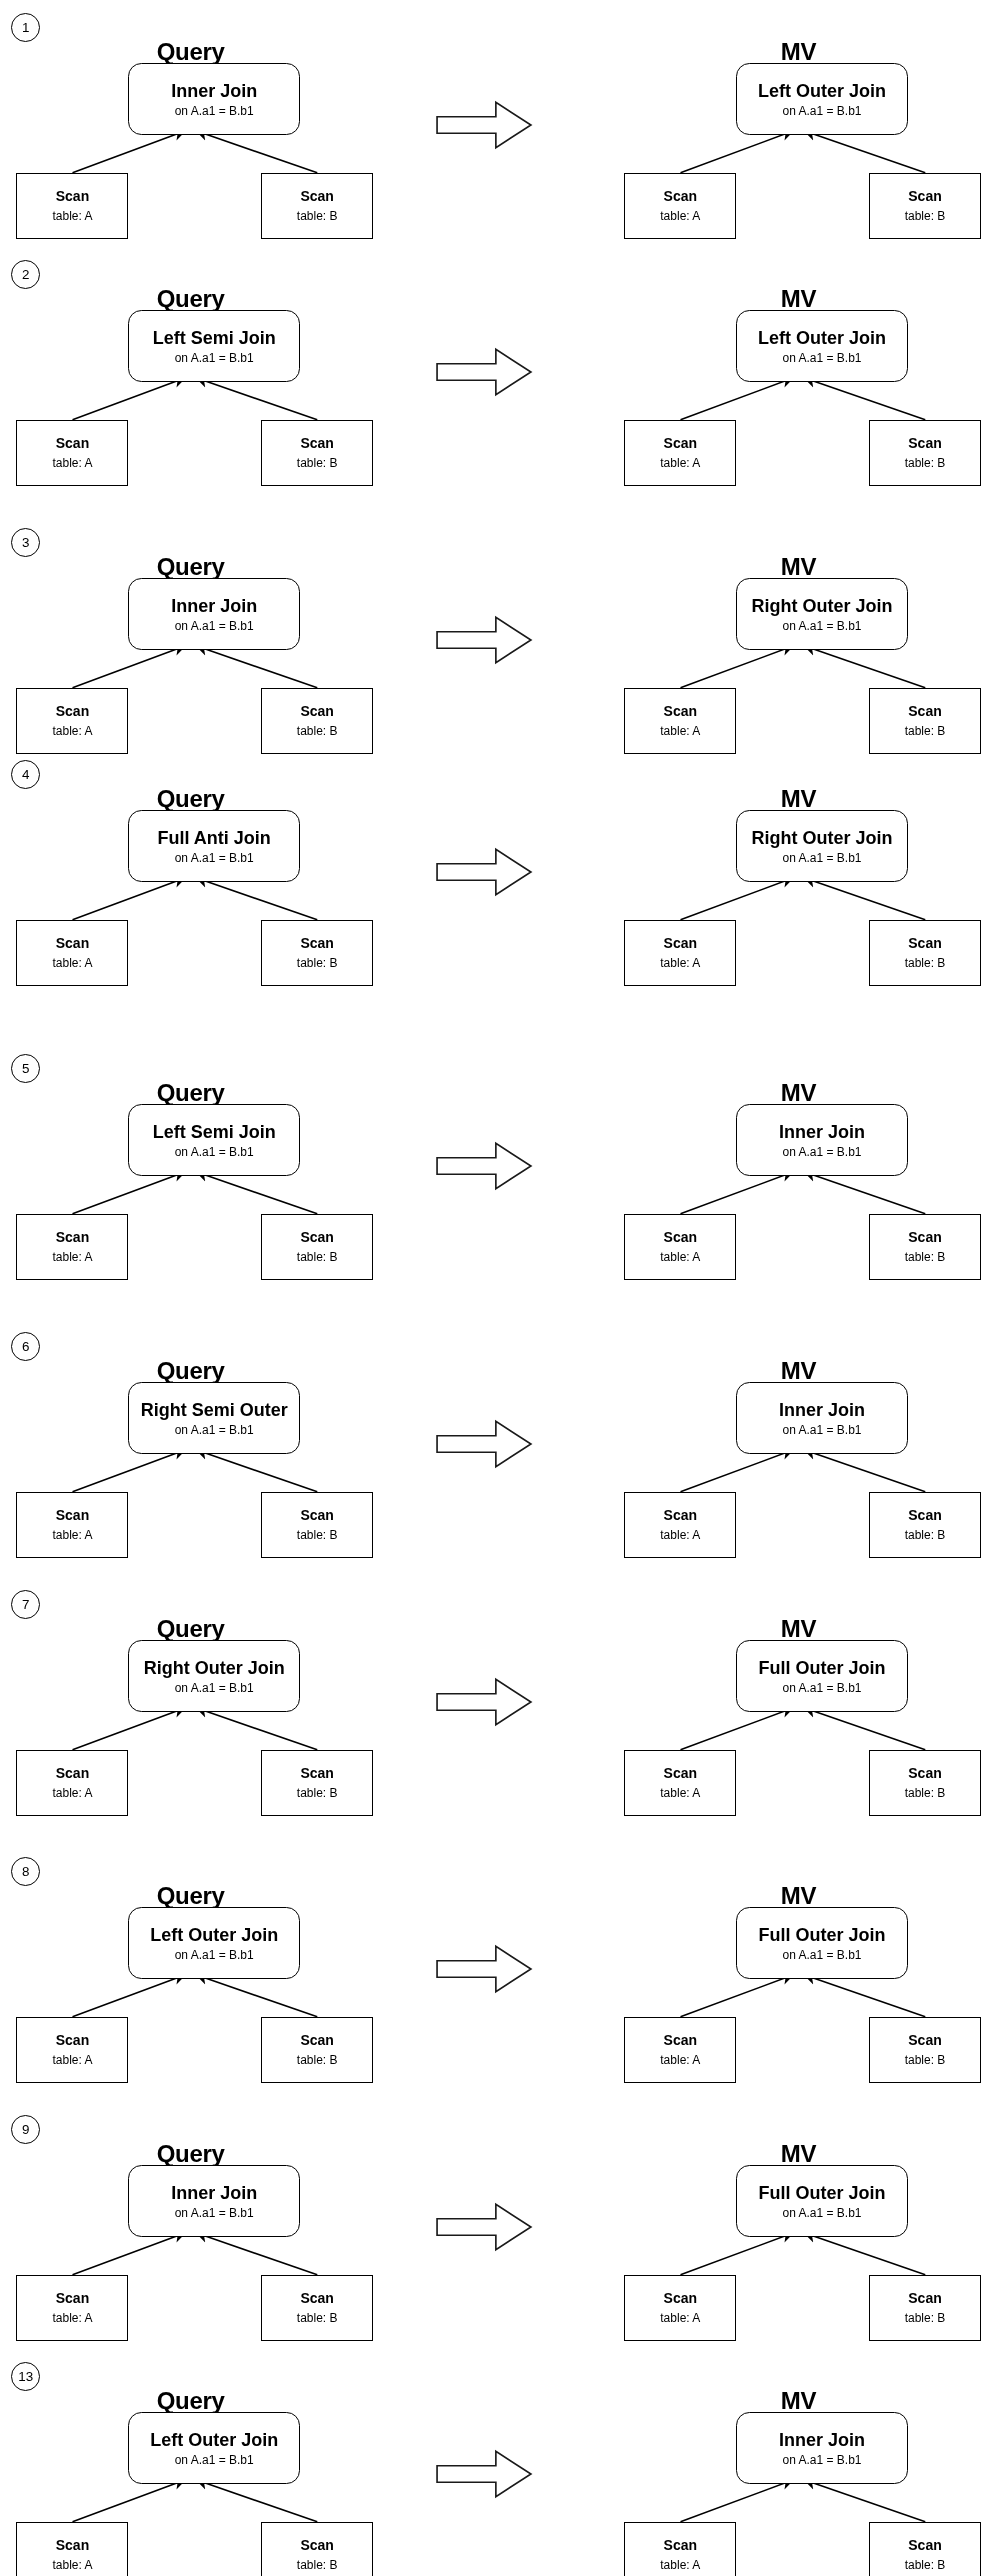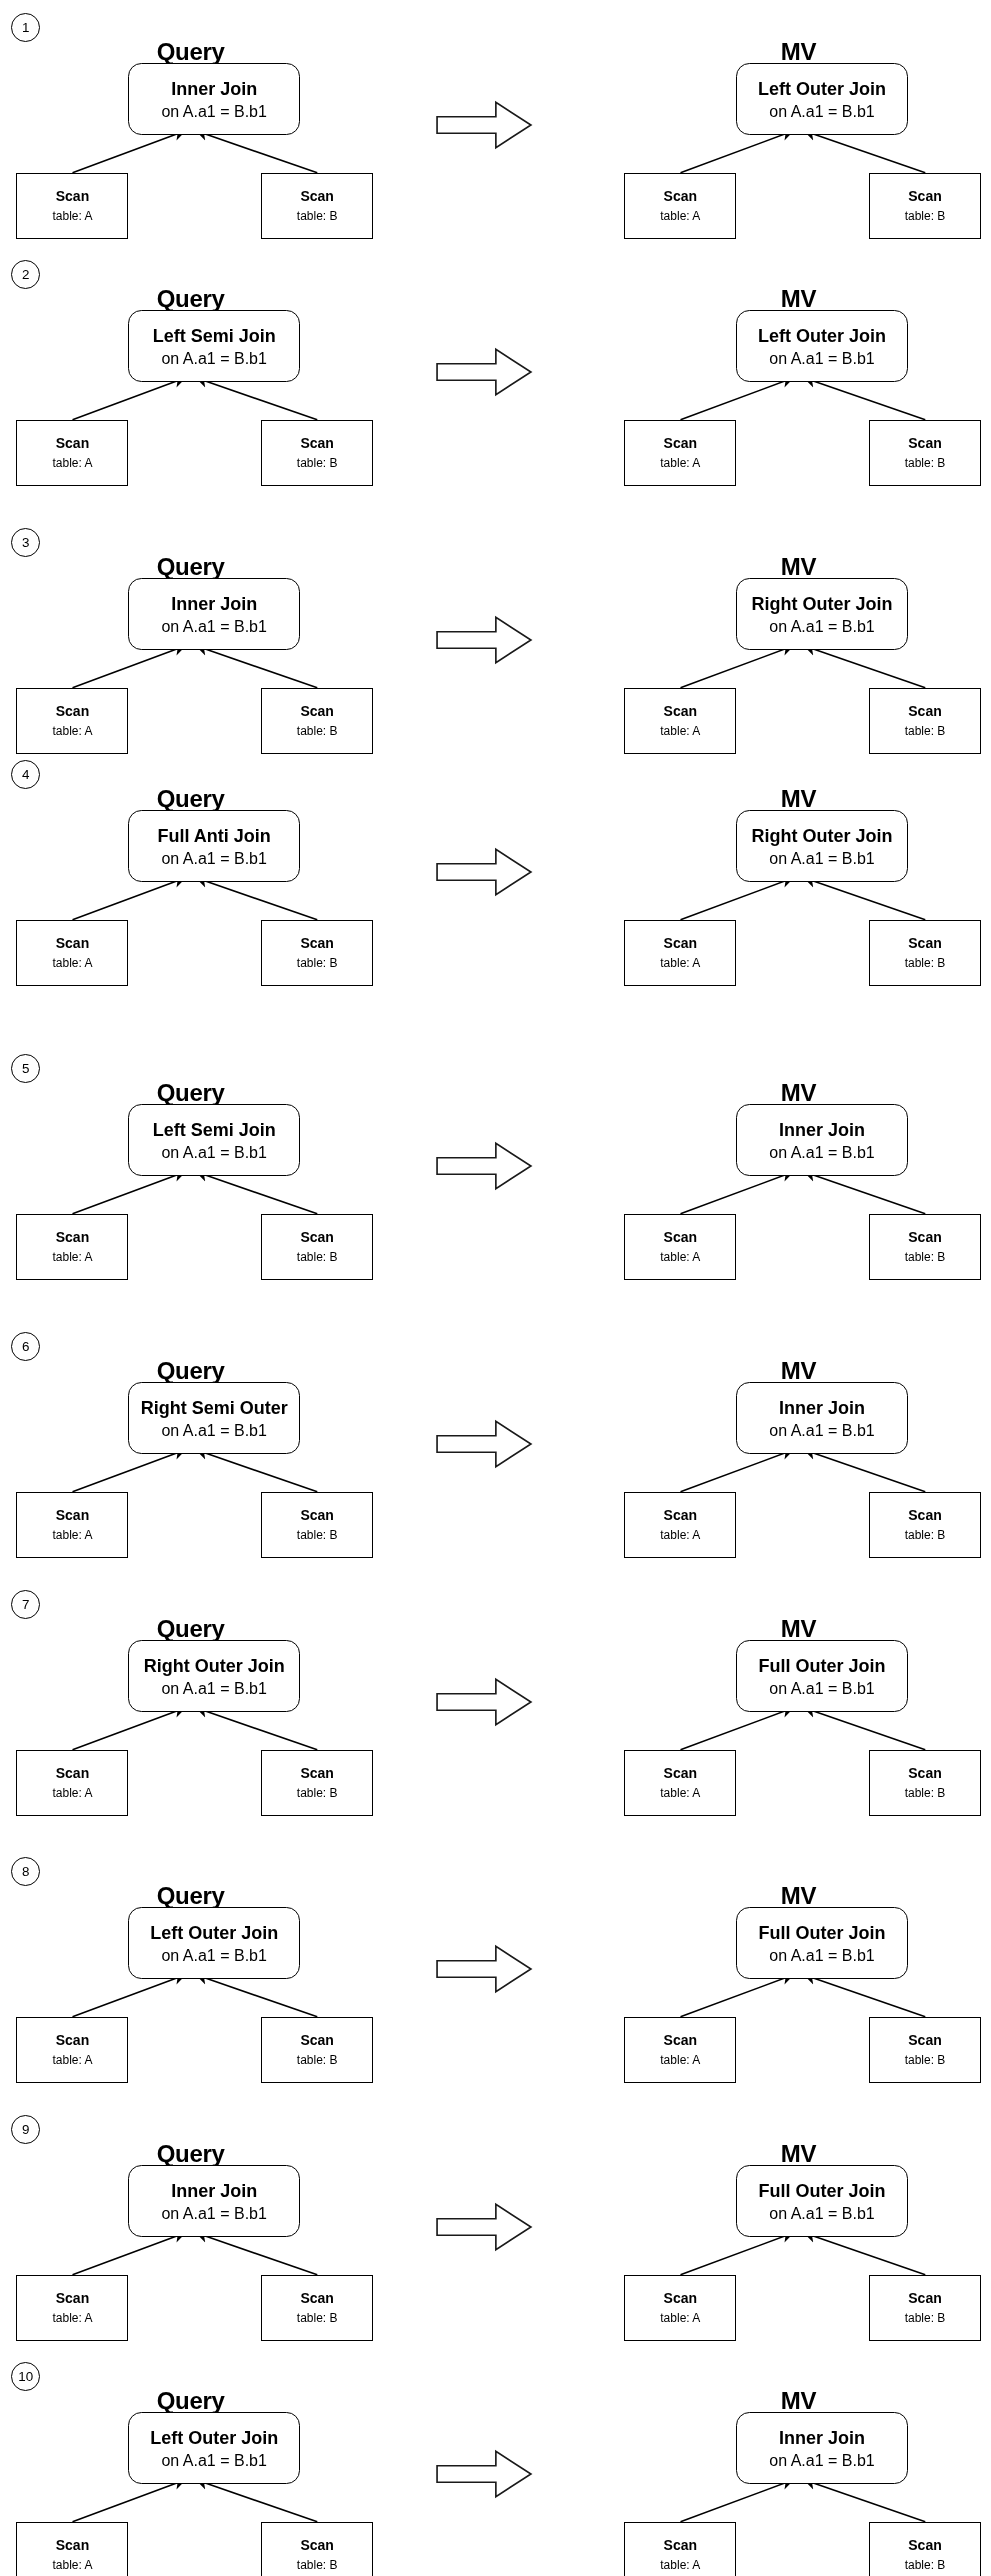--- a/index.html
+++ b/index.html
@@ -90,21 +90,21 @@
     margin-left: 24px;
   }
   .join-title {
     font-size: 18px;
     font-weight: 700;
     line-height: 1.05;
     white-space: nowrap;
     color: #000000;
   }
   .join-cond {
-    font-size: 16px;
+    font-size: 12px;
     font-weight: 400;
     line-height: 1.1;
     margin-top: 4.6px;
     white-space: nowrap;
     color: #000000;
   }
 
   
   .scan-node {
     position: absolute;
@@ -639,21 +639,21 @@
           <div class="scan-title">Scan</div>
           <div class="scan-cond">table: A</div>
         </div>
         <div class="scan-node scan-right">
           <div class="scan-title">Scan</div>
           <div class="scan-cond">table: B</div>
         </div>
       </div>
     </div>
     <div class="rule-row" style="top:2349px">
-      <div class="index-badge">10</div>
+      <div class="index-badge">13</div>
       <div class="panel query-panel">
         <div class="panel-title">Query</div>
         <svg class="edges" viewBox="0 0 720 500" width="371" height="258">
           <defs>
             <marker id="ah" markerWidth="9" markerHeight="9" refX="7.2" refY="4.5" orient="auto" markerUnits="strokeWidth">
               <path d="M0,0.6 L8,4.5 L0,8.4 L2.2,4.5 Z" fill="#000"></path>
             </marker>
           </defs>
           <line x1="131" y1="335" x2="349" y2="254" stroke="#000" stroke-width="3" marker-end="url(#ah)"></line>
           <line x1="606" y1="335" x2="372" y2="254" stroke="#000" stroke-width="3" marker-end="url(#ah)"></line>

